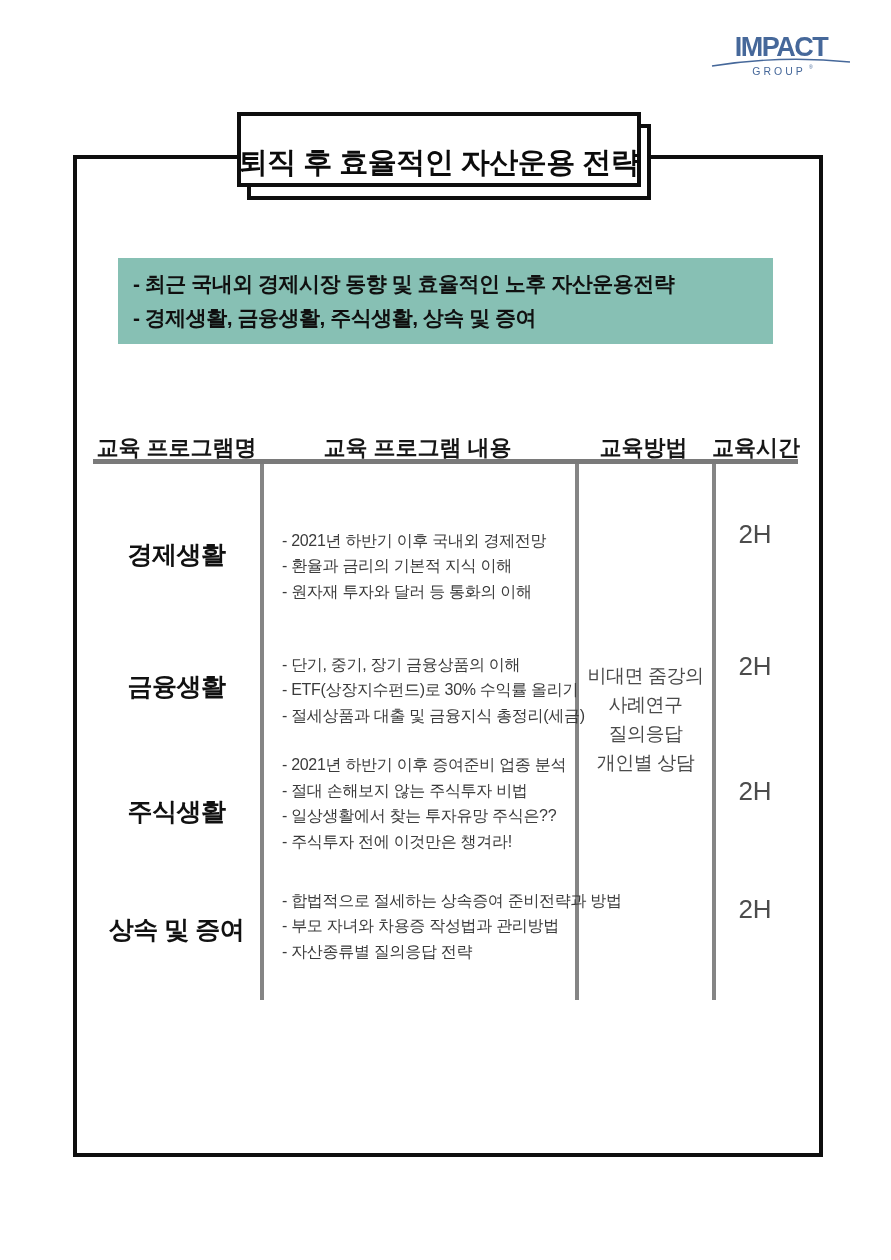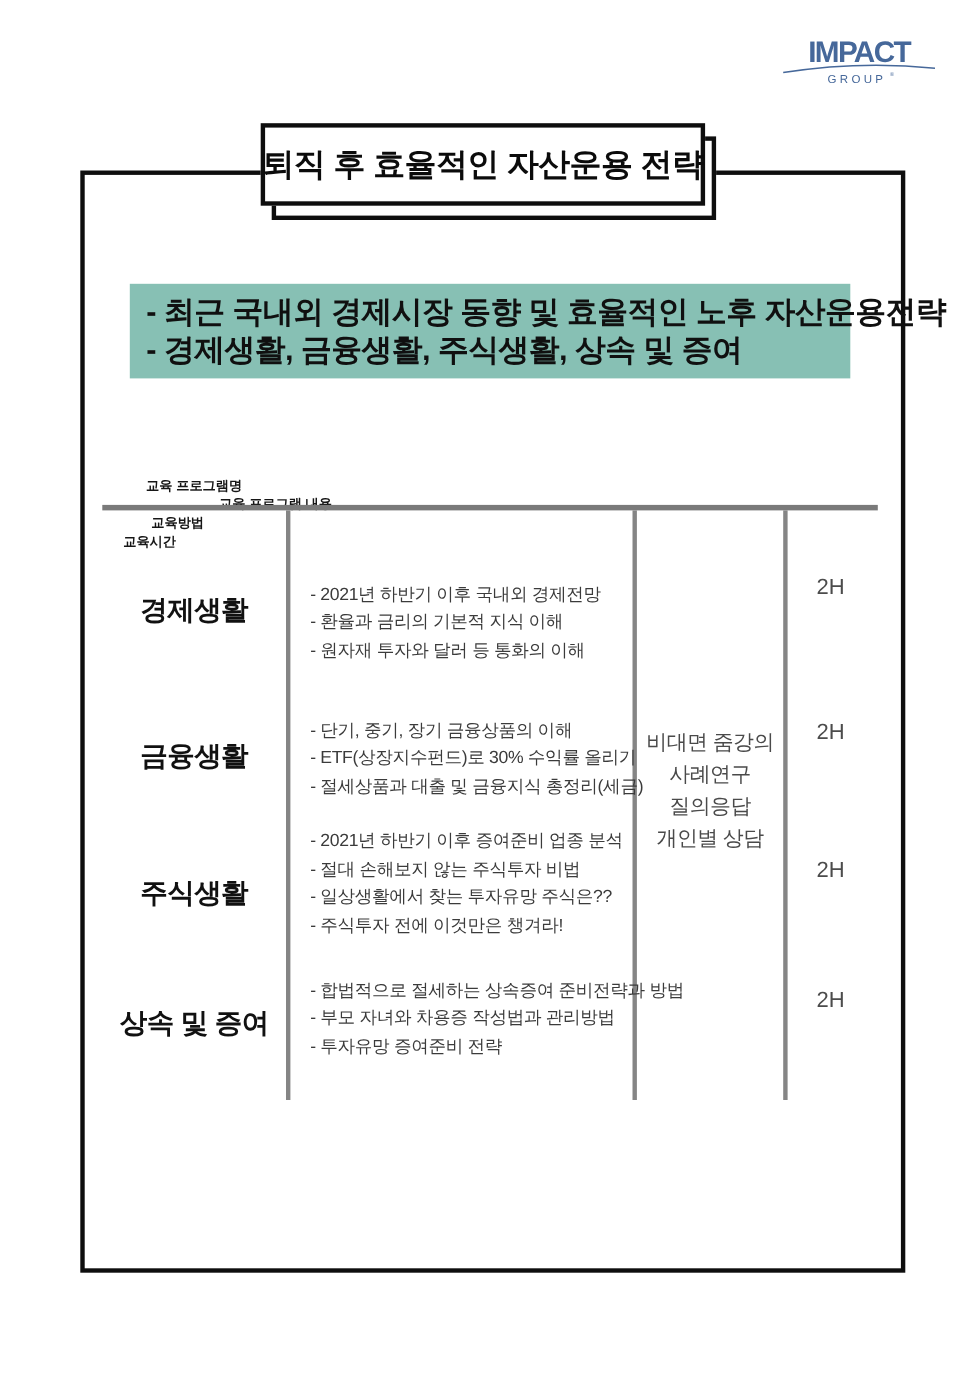--- a/index.html
+++ b/index.html
@@ -10,51 +10,51 @@
   
   .logo{position:absolute;left:706px;top:28px;width:150px;height:52px;z-index:4;}
   
   .frame{position:absolute;left:73px;top:155px;width:750px;height:1002px;
     border:4px solid #0e0e0e;box-sizing:border-box;z-index:1;background:transparent;}
   
   .title-shadow{position:absolute;left:247px;top:124px;width:404px;height:76px;
     border:4px solid #0e0e0e;background:#fff;box-sizing:border-box;z-index:2;}
   .title-box{position:absolute;left:237px;top:112px;width:404px;height:75px;
     border:4px solid #0e0e0e;background:#fff;box-sizing:border-box;z-index:3;
-    display:flex;align-items:center;justify-content:center;
+    display:flex;align-items:flex-end;justify-content:center;
     font-size:29px;font-weight:bold;color:#0b0b0b;letter-spacing:-0.5px;white-space:nowrap;}
   
   .summary{position:absolute;left:118px;top:258px;width:655px;height:86px;
     background:var(--accent-bg,#87c0b4);z-index:2;display:flex;flex-direction:column;
     justify-content:center;padding-left:15px;box-sizing:border-box;
-    font-size:28px;font-weight:bold;color:#101010;line-height:34px;letter-spacing:-0.5px;white-space:nowrap;}
+    font-size:21px;font-weight:bold;color:#101010;line-height:34px;letter-spacing:-0.5px;white-space:nowrap;}
   
   .thead{position:absolute;left:93px;top:433px;width:705px;display:flex;
-    font-size:12px;font-weight:bold;color:#161616;z-index:2;white-space:nowrap;flex-direction:column;}
+    font-size:22px;font-weight:bold;color:#161616;z-index:2;white-space:nowrap;}
   .thead .h{text-align:center;}
   .h1{width:167px}.h2{width:315px}.h3{width:137px}.h4{width:86px}
   .hrule{position:absolute;left:93px;top:459px;width:705px;height:5px;
     background:var(--rule-gray,#7a7a7a);z-index:2;}
   .vline{position:absolute;top:464px;width:4px;height:536px;
     background:var(--divider-gray,#858585);z-index:2;}
   .v1{left:260px}.v2{left:575px}.v3{left:712px}
   .rows{position:absolute;left:93px;top:464px;width:705px;z-index:2;}
   .row{display:flex;}
   .row:nth-child(1){height:140px}
   .row:nth-child(2){height:124px}
   .row:nth-child(3){height:126px}
   .row:nth-child(4){height:110px}
   .cell{box-sizing:border-box;}
   .name{width:167px;display:flex;align-items:center;justify-content:center;
     font-size:25px;font-weight:bold;color:#111;letter-spacing:-0.5px;white-space:nowrap;margin-top:40px;}
   .content{width:315px;display:flex;flex-direction:column;justify-content:flex-end;
     padding-left:22px;font-size:16px;color:#3b3b3b;line-height:25.5px;letter-spacing:-0.3px;white-space:nowrap;}
   .mspace{width:137px}
   .hours{width:86px;display:flex;align-items:center;justify-content:center;
-    font-size:20px;color:#4c4c4c;}
+    font-size:26px;color:#4c4c4c;}
   .method{position:absolute;left:579px;top:661px;width:133px;text-align:center;
     font-size:19px;color:#4a4a4a;line-height:29px;z-index:2;letter-spacing:-0.5px;white-space:nowrap;}
 </style>
 </head>
 <body>
 
 <svg class="logo" viewBox="0 0 150 52">
   <text x="75" y="28" text-anchor="middle" font-size="27" font-weight="bold" letter-spacing="-1.5" fill="var(--logo-blue,#46689A)">IMPACT</text>
   <path d="M 6 38 Q 75 27 144 34" stroke="var(--logo-blue,#46689A)" stroke-width="1.4" fill="none"></path>
   <text x="73" y="47" text-anchor="middle" font-size="10.5" letter-spacing="3" fill="var(--logo-blue,#46689A)">GROUP</text>
@@ -117,21 +117,21 @@
       </div>
     <div class="cell mspace"></div>
     <div class="cell hours">2H</div>
   </div>
 
   <div class="row">
     <div class="cell name">상속 및 증여</div>
     <div class="cell content">
         <div>- 합법적으로 절세하는 상속증여 준비전략과 방법</div>
         <div>- 부모 자녀와 차용증 작성법과 관리방법</div>
-        <div>- 투자유망 증여준비 전략</div>
+        <div>- 자산종류별 질의응답 전략</div>
       </div>
     <div class="cell mspace"></div>
     <div class="cell hours">2H</div>
   </div>
 </div>
 
 <div class="method" id="method">
     <div>비대면 줌강의</div>
     <div>사례연구</div>
     <div>질의응답</div>

